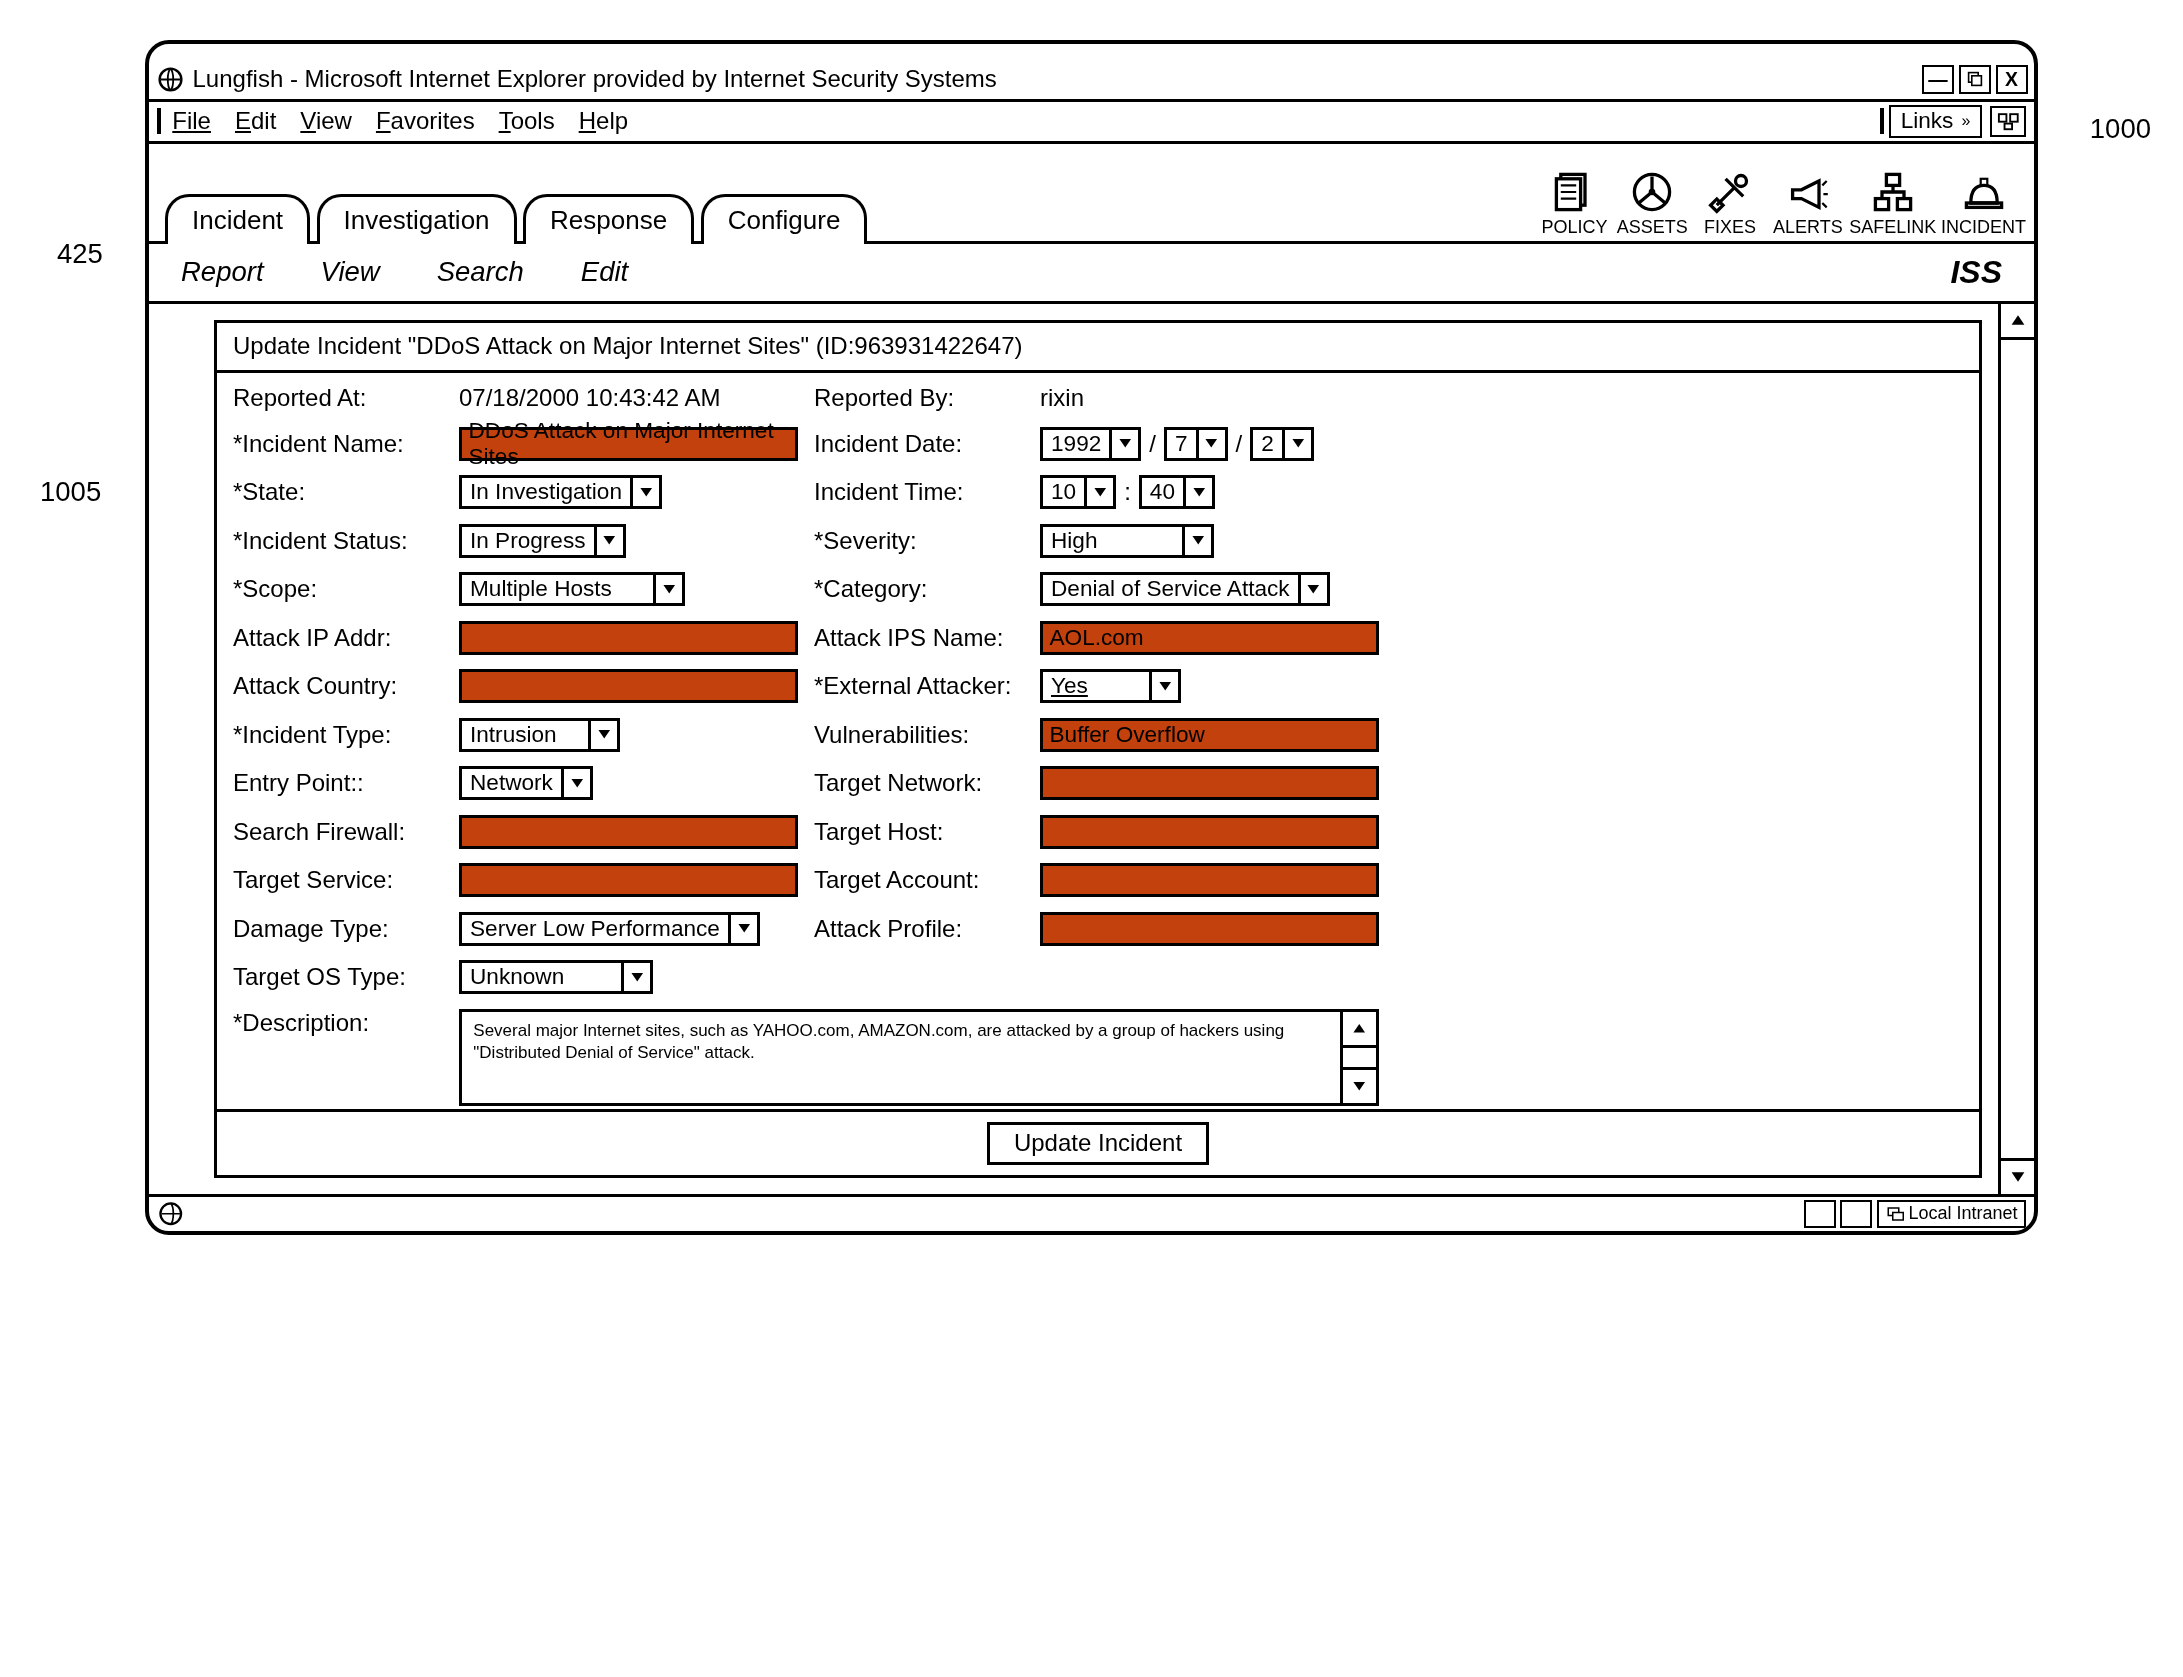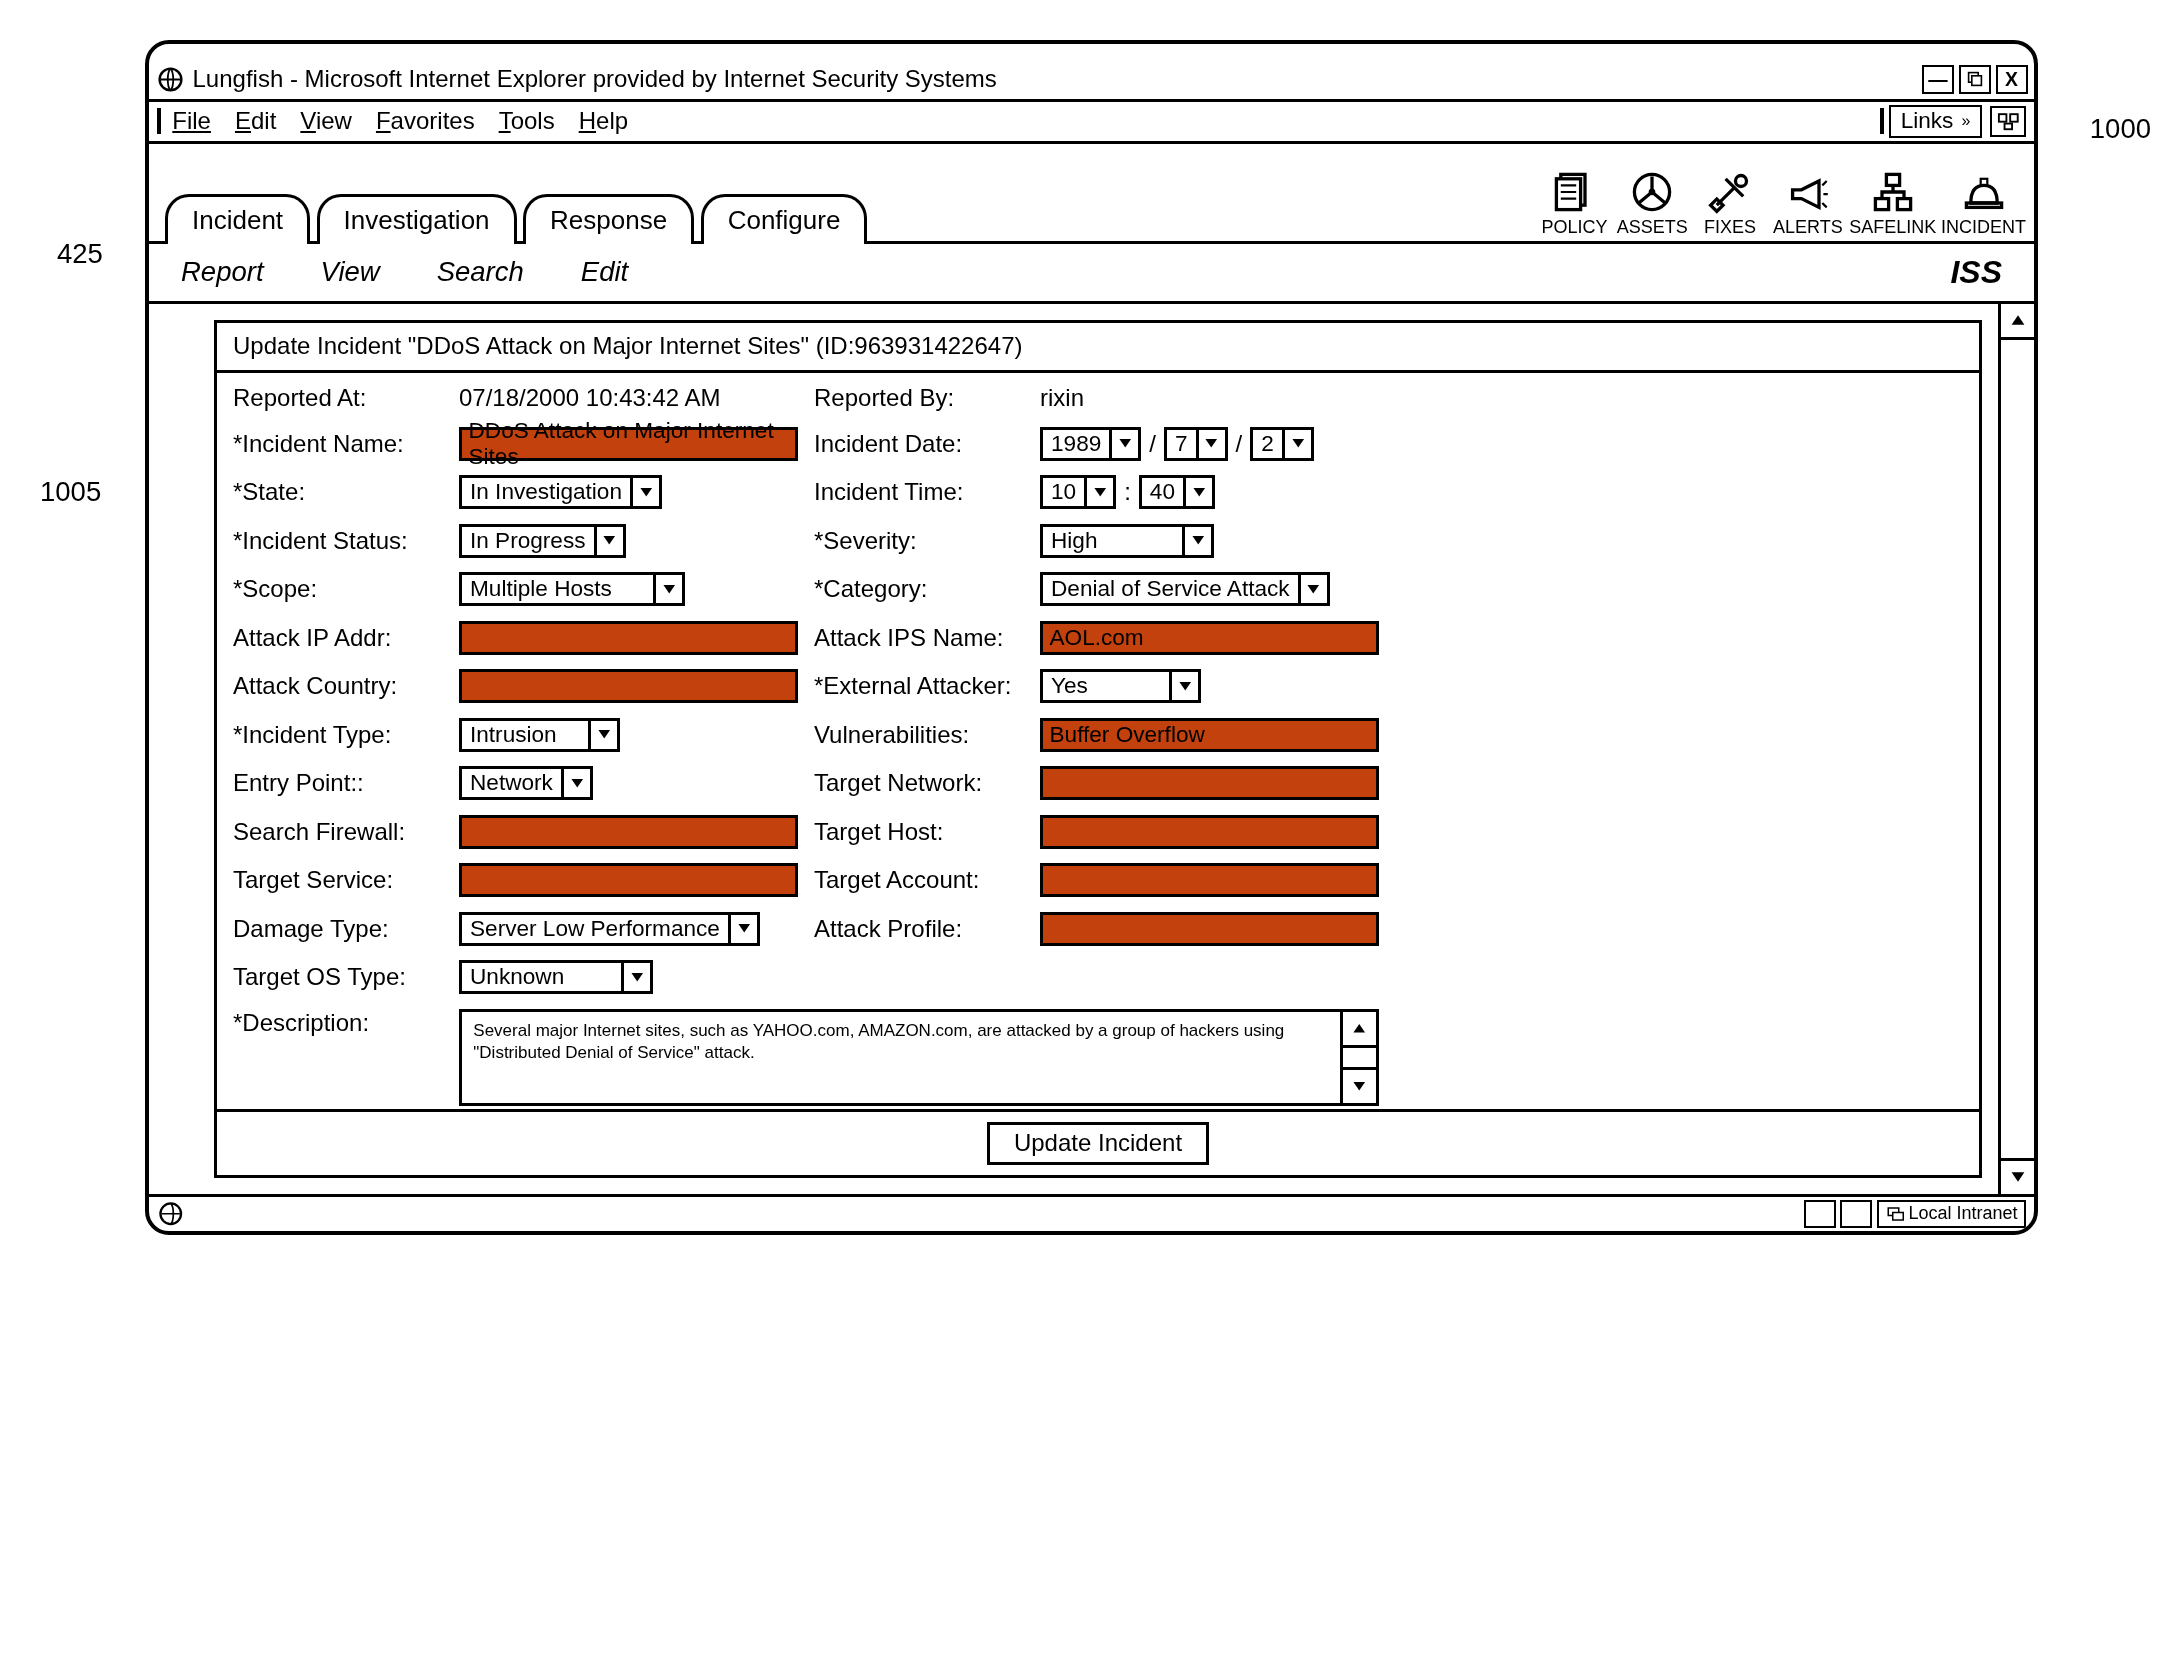--- a/index.html
+++ b/index.html
@@ -360,21 +360,21 @@
           <div class="lbl">Reported At:</div>
           <div class="plain-val">07/18/2000 10:43:42 AM</div>
           <div class="lbl">Reported By:</div>
           <div class="plain-val">rixin</div>
 
           <div class="lbl">*Incident Name:</div>
           <div class="txt-input">DDoS Attack on Major Internet Sites</div>
           <div class="lbl">Incident Date:</div>
           <div class="date-group">
             <div class="combo">
-                <div class="cval">1989</div>
+                <div class="cval">1992</div>
                 <div class="carrow">
                   <svg viewBox="0 0 10 10">
                     <path d="M1 2 L5 8 L9 2 Z" fill="#000"></path>
                   </svg>
                 </div>
               </div>
             <span class="date-sep">/</span>
             <div class="combo">
                 <div class="cval">7</div>
                 <div class="carrow">
@@ -463,21 +463,21 @@
               </div></div>
 
           <div class="lbl">Attack IP Addr:</div>
           <div class="txt-input"></div>
           <div class="lbl">Attack IPS Name:</div>
           <div class="txt-input">AOL.com</div>
 
           <div class="lbl">Attack Country:</div>
           <div class="txt-input"></div>
           <div class="lbl">*External Attacker:</div>
-          <div><div class="combo" style="width:161px;">
+          <div><div class="combo" style="width:141px;text-decoration:underline;">
                 <div class="cval" style="flex:1">Yes</div>
                 <div class="carrow">
                   <svg viewBox="0 0 10 10">
                     <path d="M1 2 L5 8 L9 2 Z" fill="#000"></path>
                   </svg>
                 </div>
               </div></div>
 
           <div class="lbl">*Incident Type:</div>
           <div><div class="combo" style="width:161px;">

